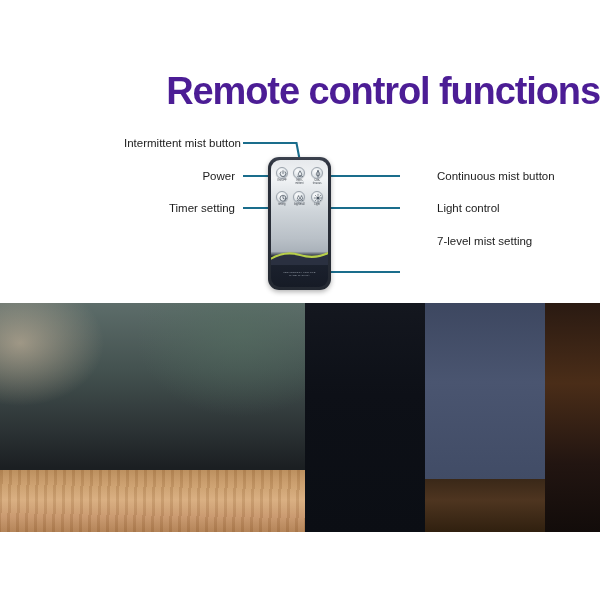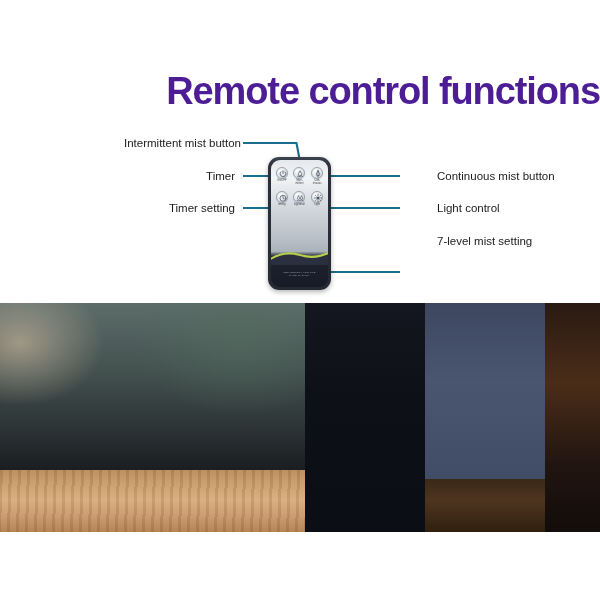--- a/index.html
+++ b/index.html
@@ -127,21 +127,21 @@
     </g>
     <g fill="#1a6d8c">
       <circle cx="277" cy="176" r="2.3"></circle>
       <circle cx="277" cy="208" r="2.3"></circle>
       <circle cx="323" cy="176" r="2.3"></circle>
       <circle cx="323" cy="208" r="2.3"></circle>
     </g>
   </svg>
 
   <div class="callout left" id="lbl-intermittent">Intermittent mist button</div>
-  <div class="callout left" id="lbl-power">Timer</div>
+  <div class="callout left" id="lbl-power">Power</div>
   <div class="callout left" id="lbl-timer">Timer setting</div>
   <div class="callout right" id="lbl-continuous">Continuous mist button</div>
   <div class="callout right" id="lbl-light">Light control</div>
   <div class="callout right" id="lbl-2level">7-level mist setting</div>
 
   <div id="remote">
     <div id="remote-face">
 
       <div id="keypad">
         <div class="key-row">

